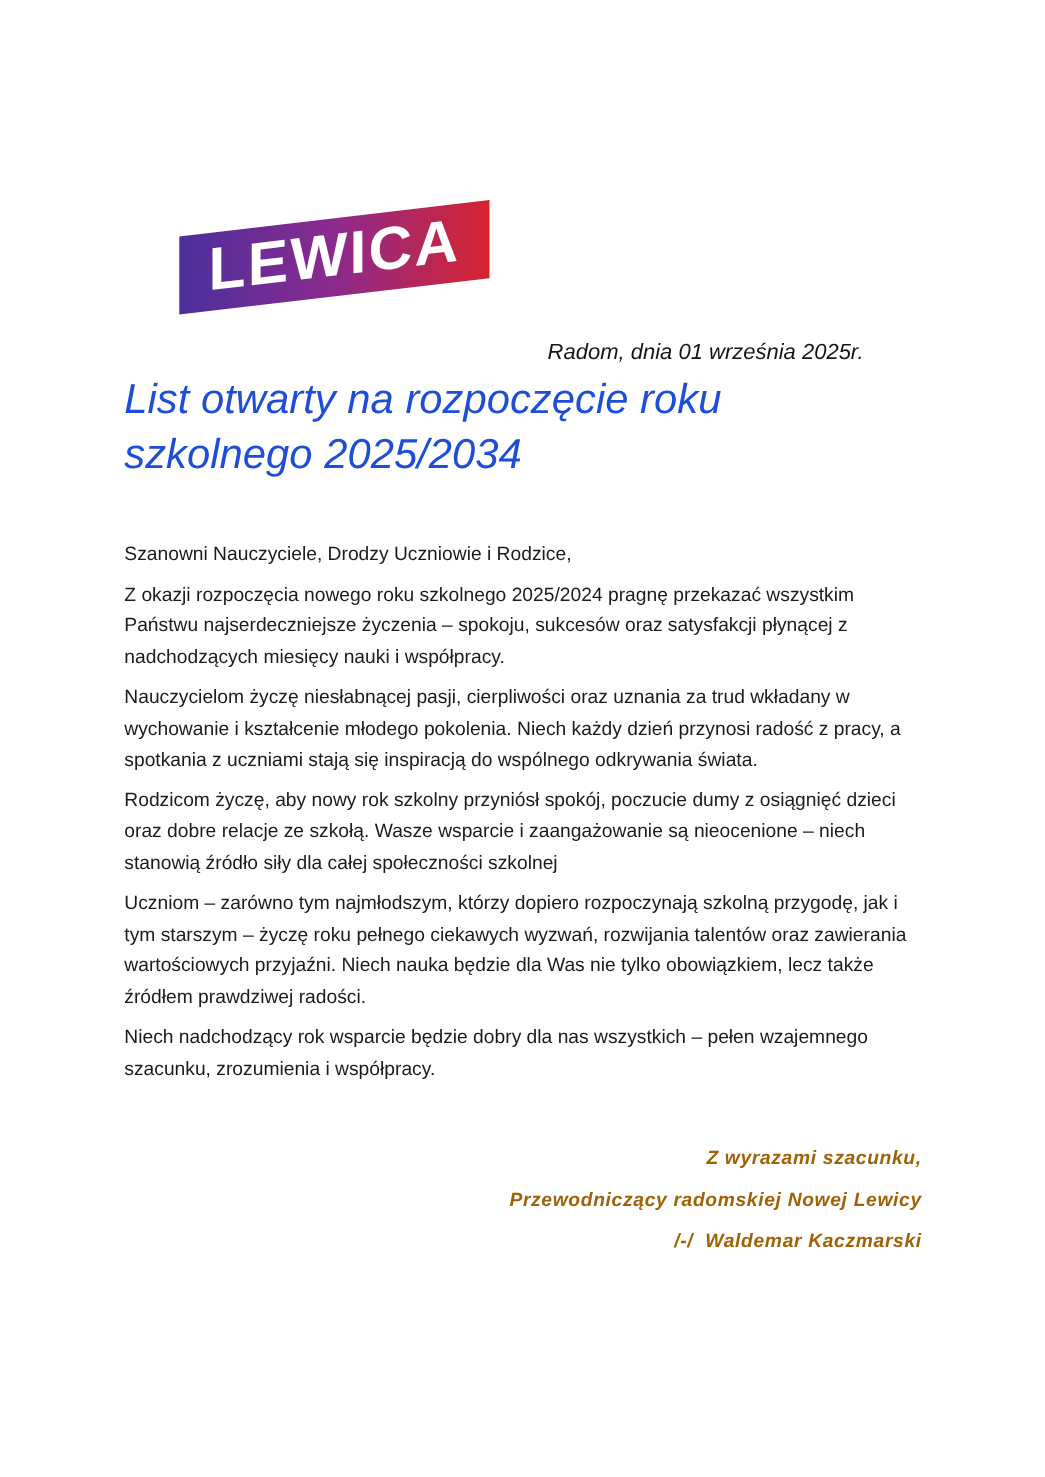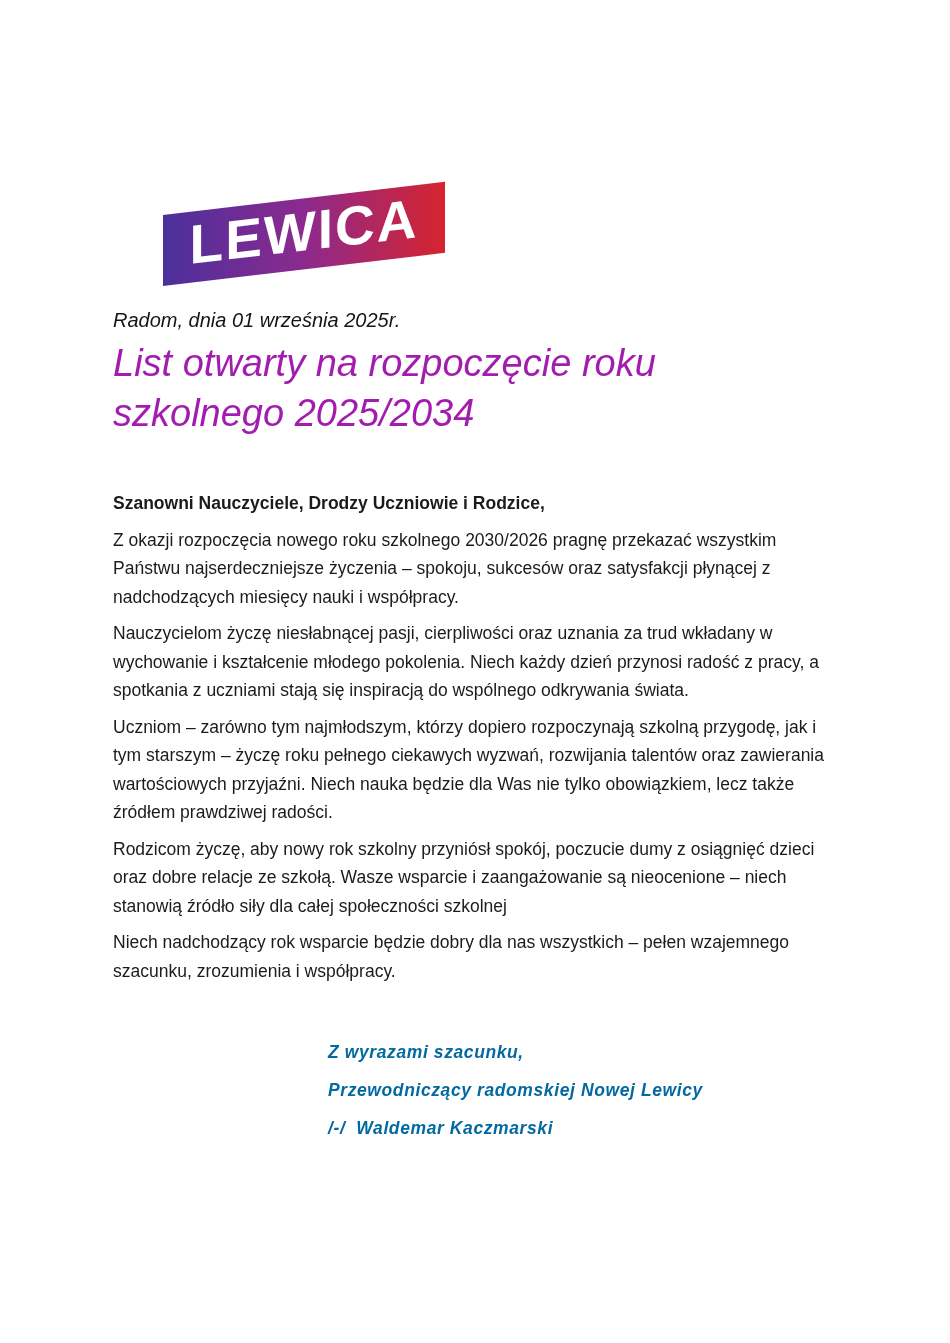--- a/index.html
+++ b/index.html
@@ -38,70 +38,70 @@
     line-height: 1;
     padding-bottom: 4px;
   }
 
   
   .date-line {
     position: absolute;
     left: 113px;
     top: 308px;
     width: 672px;
-    text-align: left;
+    text-align: right;
     font-style: italic;
     font-size: 20px;
     line-height: 24px;
     color: #151517;
   }
 
   
   .title {
     position: absolute;
     left: 113px;
     top: 338px;
     margin: 0;
     font-style: italic;
     font-weight: normal;
     font-size: 38px;
     line-height: 50px;
-    color: #a21caf;
+    color: #1d4ed8;
   }
   .title-line { display: block; }
 
   
   .body-text {
     position: absolute;
     left: 113px;
     top: 489px;
     width: 727px;
     font-size: 17.5px;
     line-height: 28.5px;
     color: #1b1b1d;
   }
   .body-text p {
     margin: 0 0 8px 0;
   }
   .salutation {
-    font-weight: bold;
+    font-weight: normal;
   }
 
   
   .signature {
     position: absolute;
     left: 328px;
     top: 1042px;
     width: 510px;
-    text-align: left;
+    text-align: right;
     font-weight: bold;
     font-style: italic;
     font-size: 17.5px;
     letter-spacing: 0.6px;
-    color: #0369a1;
+    color: #a16207;
   }
   .signature p {
     margin: 0 0 18px 0;
     line-height: 20px;
   }
 </style>
 </head>
 <body>
 
 <div class="page">
@@ -112,24 +112,24 @@
 
   <div class="date-line">Radom, dnia 01 września 2025r.</div>
 
   <h1 class="title">
     <span class="title-line">List otwarty na rozpoczęcie roku</span>
     <span class="title-line">szkolnego 2025/2034</span>
   </h1>
 
   <div class="body-text">
     <p class="salutation">Szanowni Nauczyciele, Drodzy Uczniowie i Rodzice,</p>
-    <p class="para">Z okazji rozpoczęcia nowego roku szkolnego 2030/2026 pragnę przekazać wszystkim Państwu najserdeczniejsze życzenia – spokoju, sukcesów oraz satysfakcji płynącej z nadchodzących miesięcy nauki i współpracy.</p>
+    <p class="para">Z okazji rozpoczęcia nowego roku szkolnego 2025/2024 pragnę przekazać wszystkim Państwu najserdeczniejsze życzenia – spokoju, sukcesów oraz satysfakcji płynącej z nadchodzących miesięcy nauki i współpracy.</p>
     <p class="para">Nauczycielom życzę niesłabnącej pasji, cierpliwości oraz uznania za trud wkładany w wychowanie i kształcenie młodego pokolenia. Niech każdy dzień przynosi radość z pracy, a spotkania z uczniami stają się inspiracją do wspólnego odkrywania świata.</p>
+    <p class="para">Rodzicom życzę, aby nowy rok szkolny przyniósł spokój, poczucie dumy z osiągnięć dzieci oraz dobre relacje ze szkołą. Wasze wsparcie i zaangażowanie są nieocenione – niech stanowią źródło siły dla całej społeczności szkolnej</p>
     <p class="para">Uczniom – zarówno tym najmłodszym, którzy dopiero rozpoczynają szkolną przygodę, jak i tym starszym – życzę roku pełnego ciekawych wyzwań, rozwijania talentów oraz zawierania wartościowych przyjaźni. Niech nauka będzie dla Was nie tylko obowiązkiem, lecz także źródłem prawdziwej radości.</p>
-    <p class="para">Rodzicom życzę, aby nowy rok szkolny przyniósł spokój, poczucie dumy z osiągnięć dzieci oraz dobre relacje ze szkołą. Wasze wsparcie i zaangażowanie są nieocenione – niech stanowią źródło siły dla całej społeczności szkolnej</p>
     <p class="para">Niech nadchodzący rok wsparcie będzie dobry dla nas wszystkich – pełen wzajemnego szacunku, zrozumienia i współpracy.</p>
   </div>
 
   <div class="signature">
     <p>Z wyrazami szacunku,</p>
     <p>Przewodniczący radomskiej Nowej Lewicy</p>
     <p>/-/&nbsp; Waldemar Kaczmarski</p>
   </div>
 
 </div>

